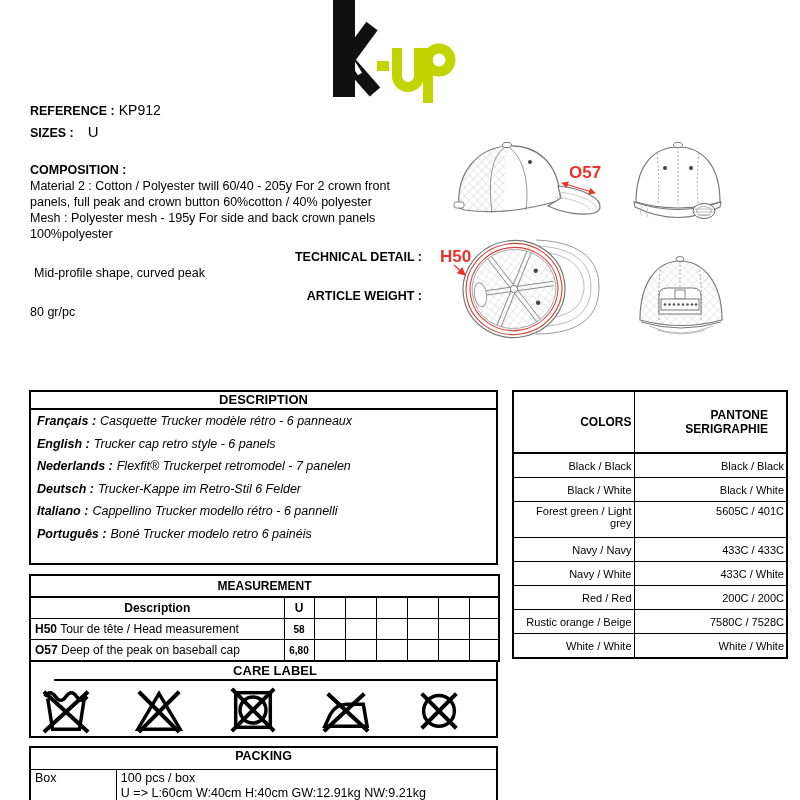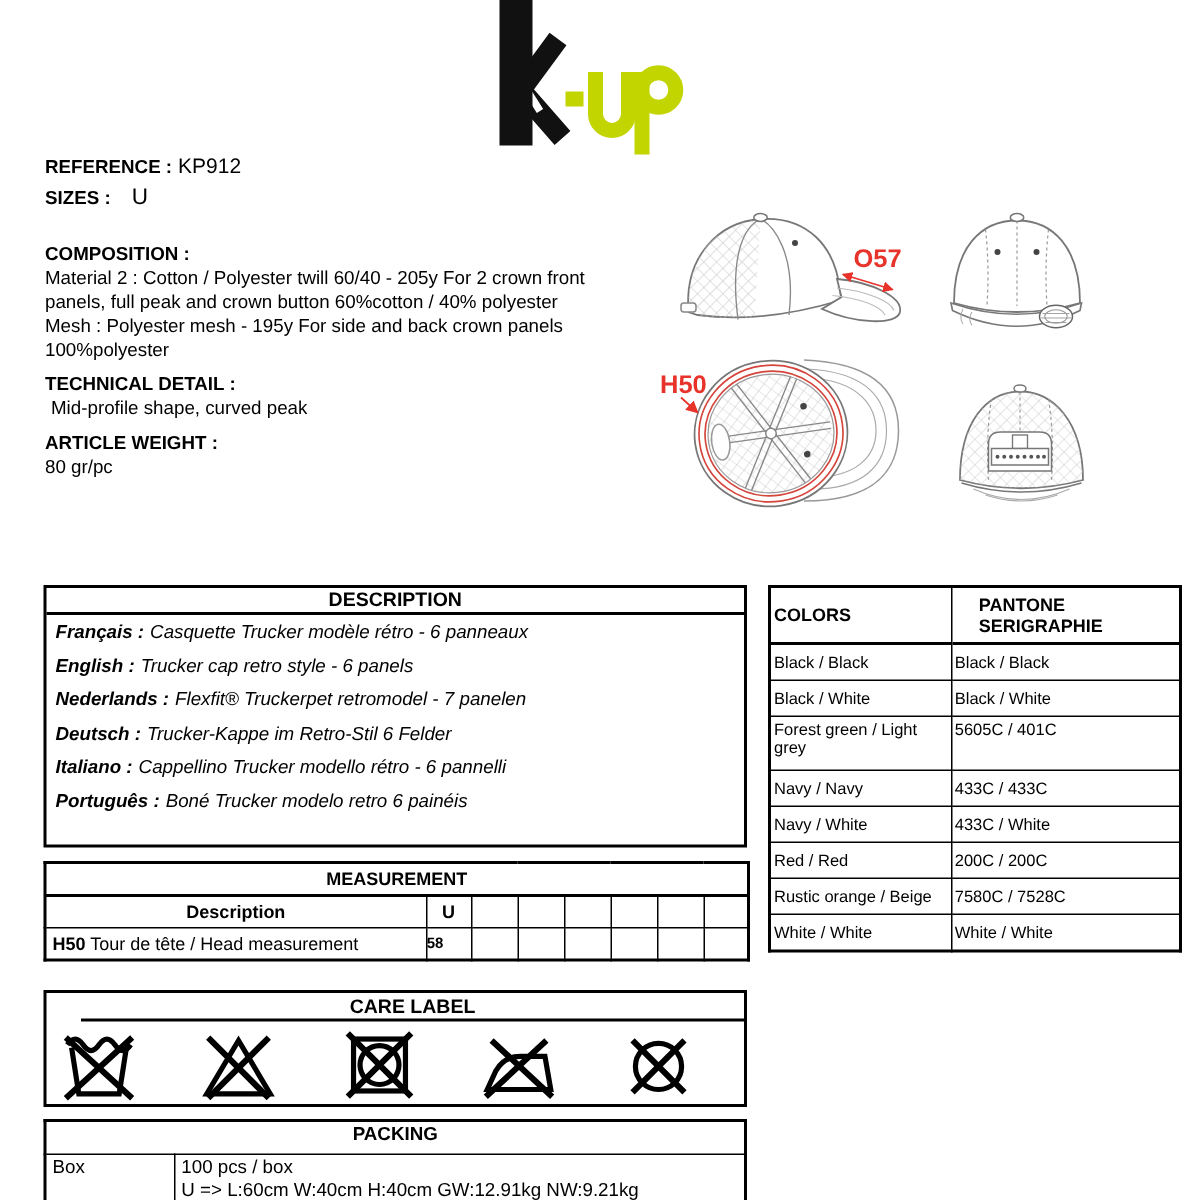--- a/index.html
+++ b/index.html
@@ -6,51 +6,51 @@
   body{width:800px;height:800px;position:relative;font-family:"Liberation Sans",sans-serif;color:#000;overflow:hidden;}
   .abs{position:absolute;}
 
   
   .info{left:30px;top:102px;width:392px;font-size:12.5px;line-height:16px;}
   .info .row{margin-bottom:5px;}
   .lbl{font-weight:bold;font-size:12.5px;margin-top:21px;}
   .ref-val{font-size:14px;margin-left:4px;}
   .size-val{font-size:15px;margin-left:14px;}
   .para{margin:0 0 0 0;}
-  .sec{margin-top:7px;}
+  .sec{margin-top:7px;text-align:right;}
   .indent{padding-left:4px;}
 
   
   .red-label{fill:#e8332a;font-family:"Liberation Sans",sans-serif;font-size:17px;font-weight:bold;}
 
   
   .boxtbl{border:2px solid #000;background:#fff;box-sizing:border-box;}
   .tbl-title{font-weight:bold;font-size:13px;text-align:center;border-bottom:2px solid #000;}
 
   
   .desc-tbl{left:29px;top:390px;width:469px;height:175px;}
   .desc-tbl .tbl-title{line-height:16px;}
   .drow{line-height:22.5px;padding-left:6px;font-size:12.5px;white-space:nowrap;font-style:italic;}
   .drow .lang{font-weight:bold;margin-right:4px;}
 
   
   .colors-tbl{left:512px;top:390px;width:274px;border-collapse:collapse;table-layout:fixed;}
-  .colors-tbl th,.colors-tbl td{border:1px solid #000;text-align:left;font-size:11px;padding:2px;vertical-align:middle;}
+  .colors-tbl th,.colors-tbl td{border:1px solid #000;text-align:right;font-size:11px;padding:2px;vertical-align:middle;}
   .colors-tbl th{font-size:12px;font-weight:bold;border-bottom:2px solid #000;height:28px;}
-  .colors-tbl th.pantone-h{padding:4px 18px;}
+  .colors-tbl th.pantone-h{padding:16px 18px;}
   .colors-tbl td{height:19px;margin-top:28px;}
   .colors-tbl td.tall{height:30px;vertical-align:top;padding-top:3px;}
   .colors-tbl{border:2px solid #000;}
 
   
   .meas-tbl{left:29px;top:574px;width:469px;border-collapse:collapse;table-layout:fixed;border:2px solid #000;}
   .meas-tbl td{border:1px solid #000;font-size:12px;height:20px;padding:0 4px;}
   .meas-tbl .tbl-title{border-bottom:2px solid #000;}
   .meas-tbl .hdr{font-weight:bold;text-align:center;}
-  .meas-tbl .val{font-size:10px;font-weight:bold;padding:0;margin-top:24px;}
+  .meas-tbl .val{font-size:10px;font-weight:bold;text-align:center;padding:0;margin-top:24px;}
   .meas-tbl .code{font-weight:bold;}
 
   
   .care-tbl{left:29px;top:660px;width:469px;height:78px;}
   .care-tbl .tbl-title{line-height:17px;margin-left:23px;}
   .care-icons{display:flex;align-items:center;justify-content:space-between;height:58px;padding:0 32px 0 10px;}
   .care-icons svg{stroke:#000;fill:none;}
 
   
   .pack-tbl{left:29px;top:746px;width:469px;border-collapse:collapse;border:2px solid #000;table-layout:fixed;}
@@ -284,20 +284,30 @@
   <tr>
     <td><span class="code">H50</span> <span>Tour de tête / Head measurement</span></td>
     <td class="val">58</td>
     <td></td>
         <td></td>
     <td></td>
         <td></td>
     <td></td>
         <td></td>
   </tr>
+  <tr>
+    <td><span class="code">O57</span> <span>Deep of the peak on baseball cap</span></td>
+    <td class="val">6,80</td>
+    <td></td>
+        <td></td>
+    <td></td>
+        <td></td>
+    <td></td>
+        <td></td>
+  </tr>
 </tbody>
   </table>
 
 <div class="abs boxtbl care-tbl">
   <div class="tbl-title">CARE LABEL</div>
   <div class="care-icons">
     <svg width="50" height="50" viewBox="0 0 52 52" stroke-width="3.6">
       <path d="M4,12 q5.5,-8 11,0 q5.5,8 11,0 q5.5,-8 11,0 q5.5,8 11,0"></path>
       <path d="M7,14 L12,46 H40 L45,14"></path>
       <path d="M3,7 L49,49 M49,7 L3,49" stroke-width="4.2"></path>

